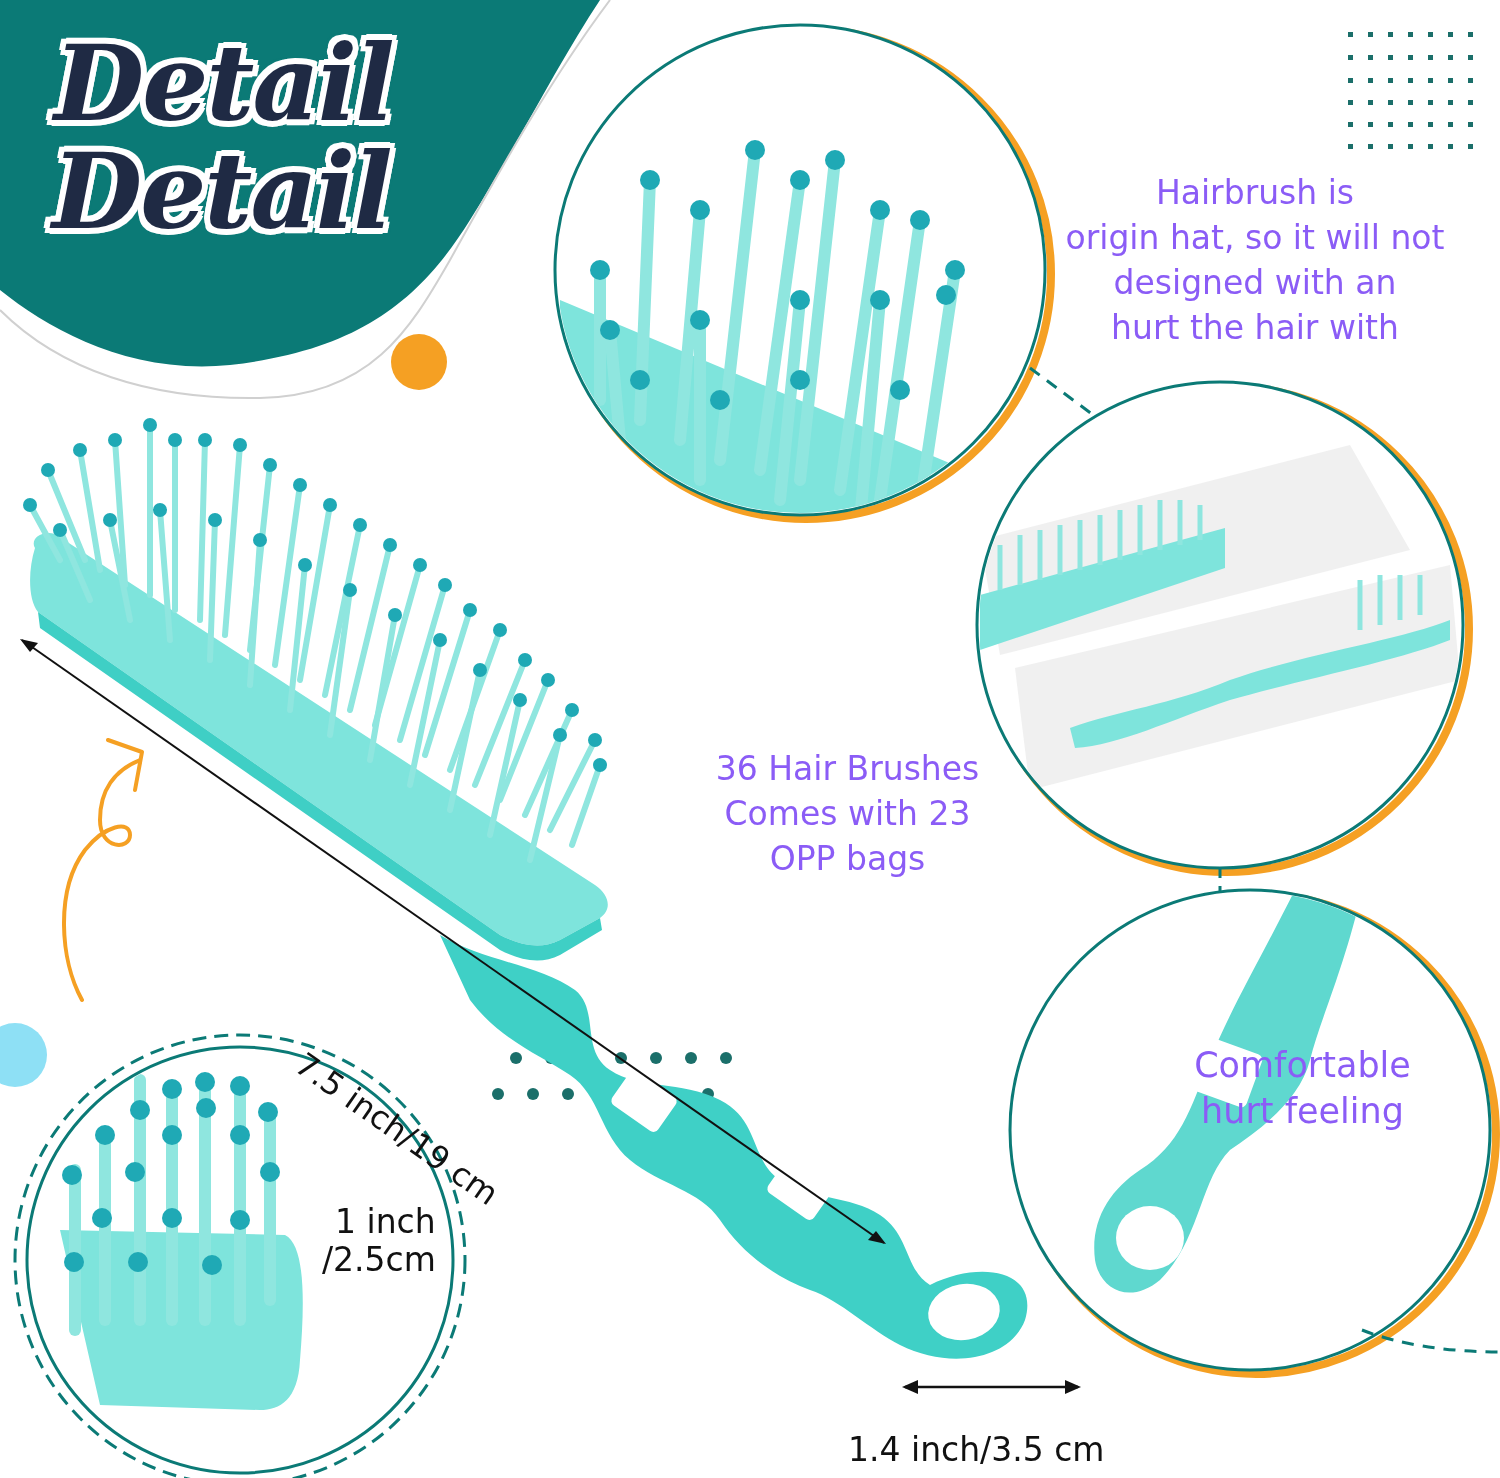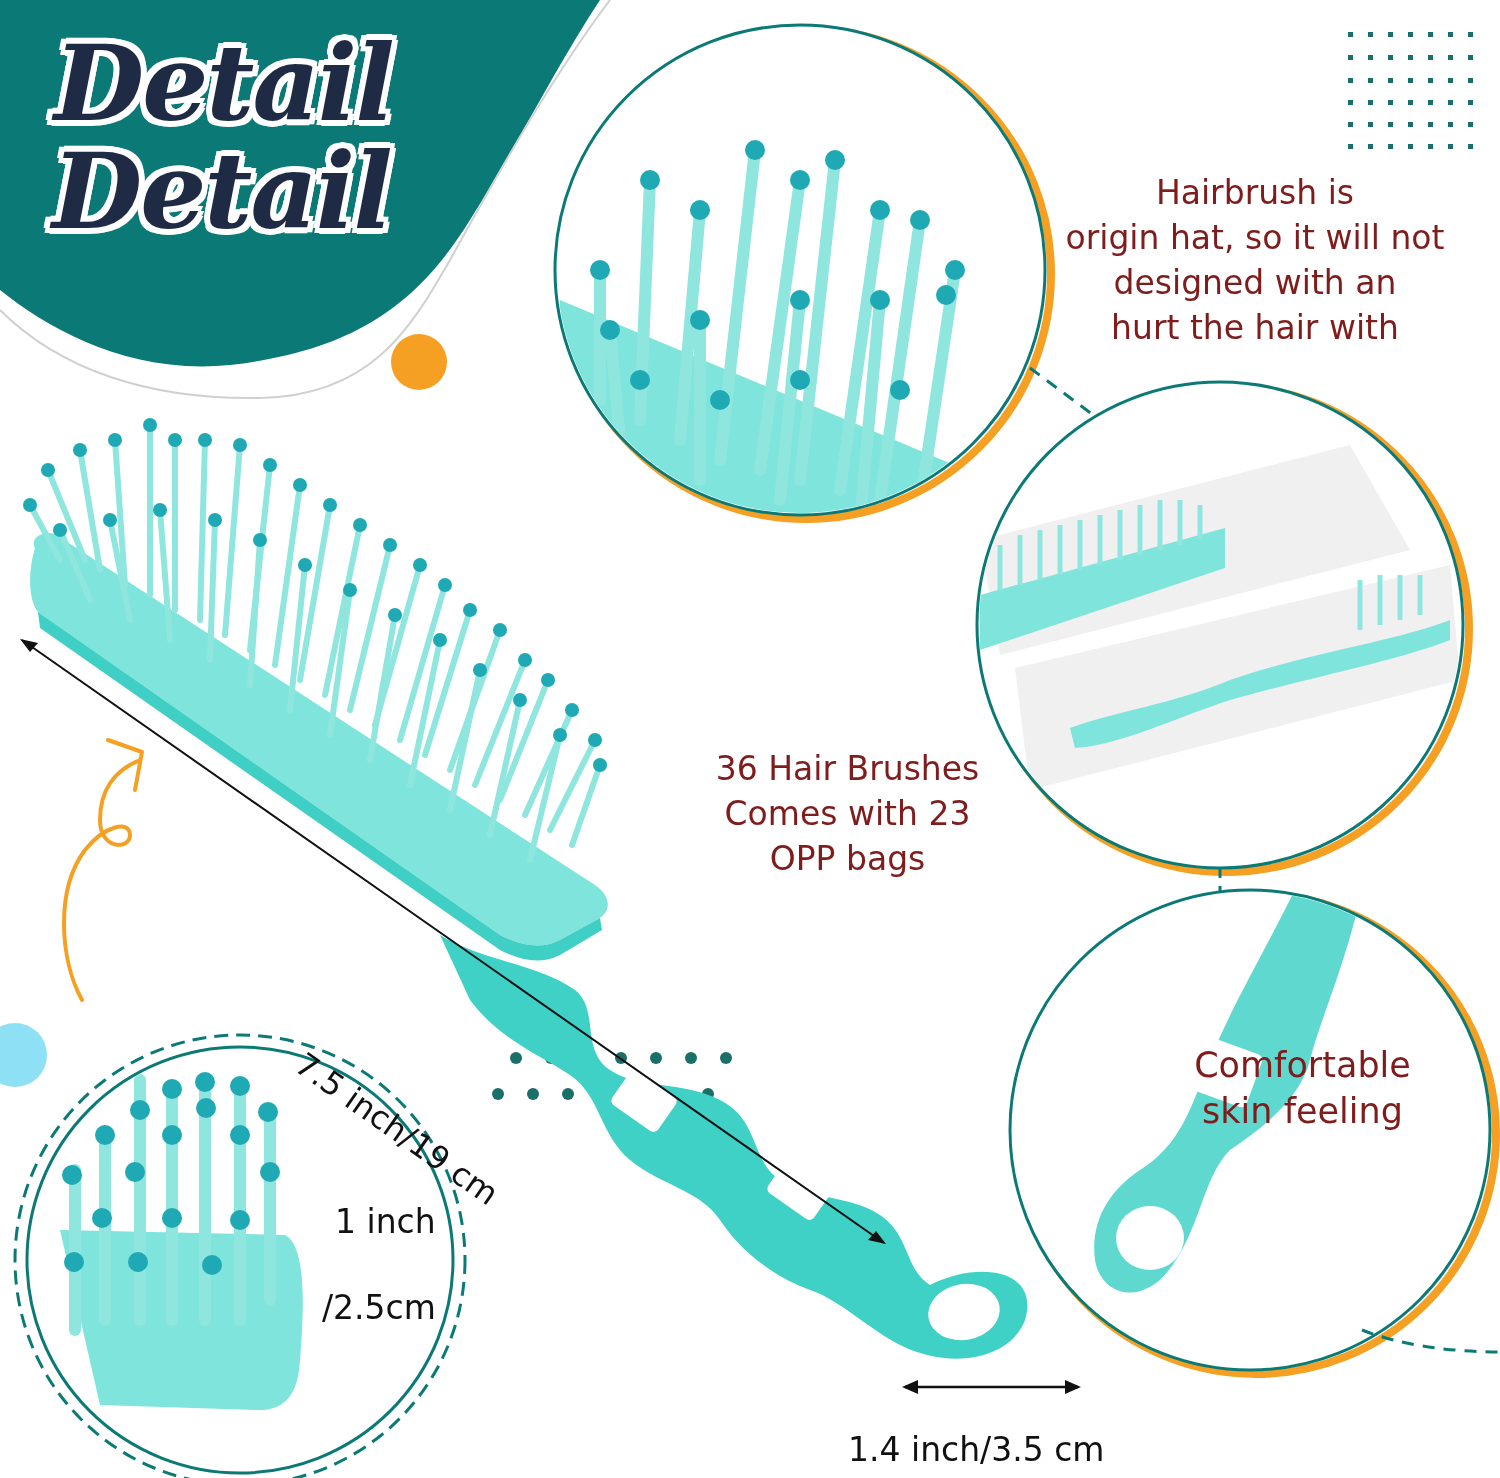--- a/index.html
+++ b/index.html
@@ -1,21 +1,21 @@
 <!DOCTYPE html>
 <html><head>
 <meta charset="utf-8">
 <style>
   html,body{margin:0;padding:0;background:#fff;}
   body{width:1500px;height:1478px;position:relative;overflow:hidden;font-family:"Liberation Sans","DejaVu Sans",sans-serif;}
   svg{position:absolute;left:0;top:0;}
   .title-line{position:absolute;font-family:"DejaVu Serif","Liberation Serif",serif;font-weight:bold;font-style:italic;color:#1f2a44;-webkit-text-stroke:0;text-shadow:
     -5px -5px 0 #fff,5px -5px 0 #fff,-5px 5px 0 #fff,5px 5px 0 #fff,0 -6px 0 #fff,0 6px 0 #fff,-6px 0 0 #fff,6px 0 0 #fff,
     -7px -7px 0 #0b7a76,7px 7px 0 #0b7a76;letter-spacing:-2px;line-height:1;}
-  .caption{position:absolute;text-align:center;color:#7f1d1d;font-family:"DejaVu Sans","Liberation Sans",sans-serif;font-size:33px;line-height:45px;font-weight:normal;}
+  .caption{position:absolute;text-align:center;color:#8b5cf6;font-family:"DejaVu Sans","Liberation Sans",sans-serif;font-size:33px;line-height:45px;font-weight:normal;}
   .caption span{display:block;}
   .dim{position:absolute;color:#111;font-family:"DejaVu Sans","Liberation Sans",sans-serif;font-size:32px;white-space:nowrap;}
 </style>
 </head>
 <body>
 
 <svg width="1500" height="1478" viewBox="0 0 1500 1478">
 
   <path d="M0,0 L600,0 C560,60 520,140 470,220 C420,300 360,350 230,365 C130,375 50,330 0,290 Z" fill="#0b7a76"></path>
 
@@ -334,19 +334,19 @@
 </div>
 
 <div class="caption" style="left:690px;top:746px;width:315px;text-align:center;">
   <span>36 Hair Brushes</span>
   <span>Comes with 23</span>
   <span>OPP bags</span>
 </div>
 
 <div class="caption" style="left:1160px;top:1042px;width:285px;font-size:35px;line-height:46px;">
   <span>Comfortable</span>
-  <span>skin feeling</span>
+  <span>hurt feeling</span>
 </div>
 
 <div class="dim" style="left:310px;top:1045px;transform:rotate(35deg);transform-origin:0 0;font-size:32px;">7.5 inch/19 cm</div>
 <div class="dim" style="left:848px;top:1430px;font-size:33px;">1.4 inch/3.5 cm</div>
 <div class="dim" style="left:335px;top:1202px;font-size:33px;">1 inch</div>
-<div class="dim" style="left:322px;top:1240px;font-size:33px;margin-top:48px;">/2.5cm</div>
+<div class="dim" style="left:322px;top:1240px;font-size:33px;">/2.5cm</div>
 
 </body></html>

